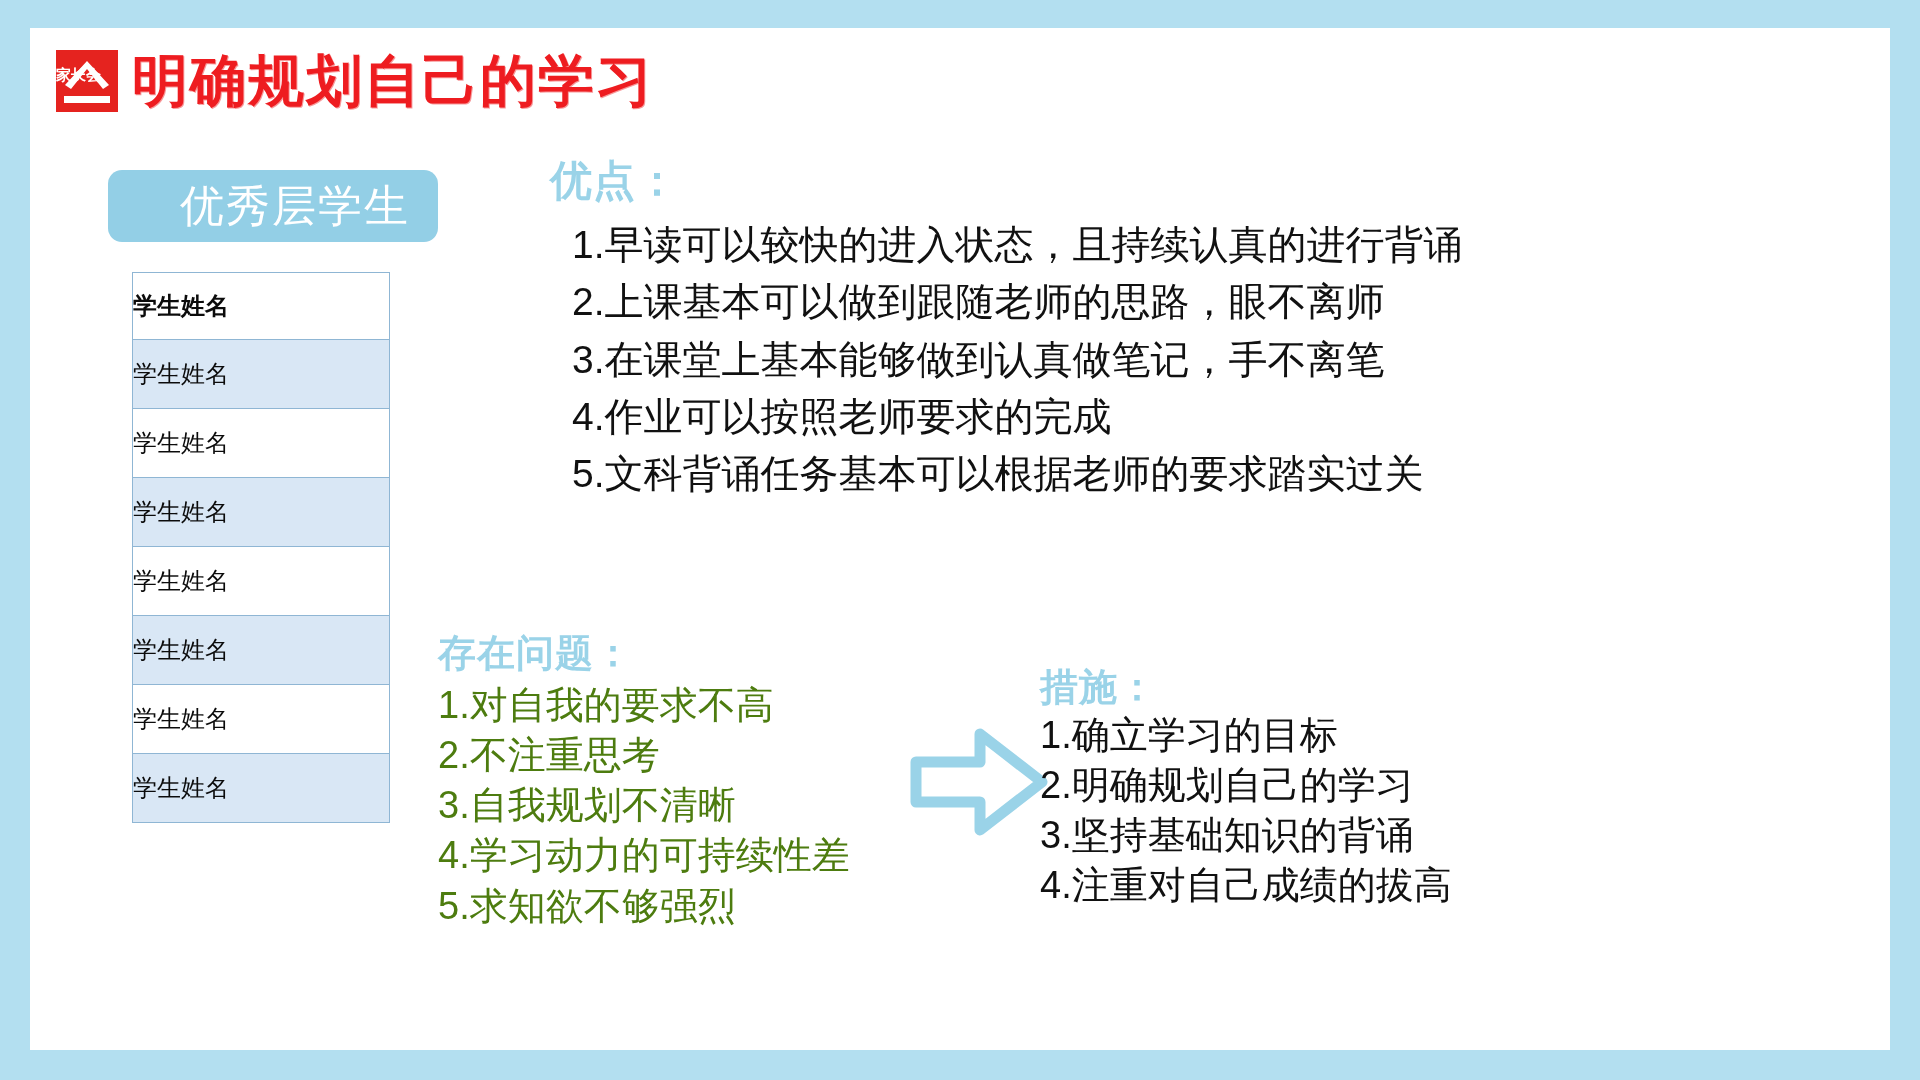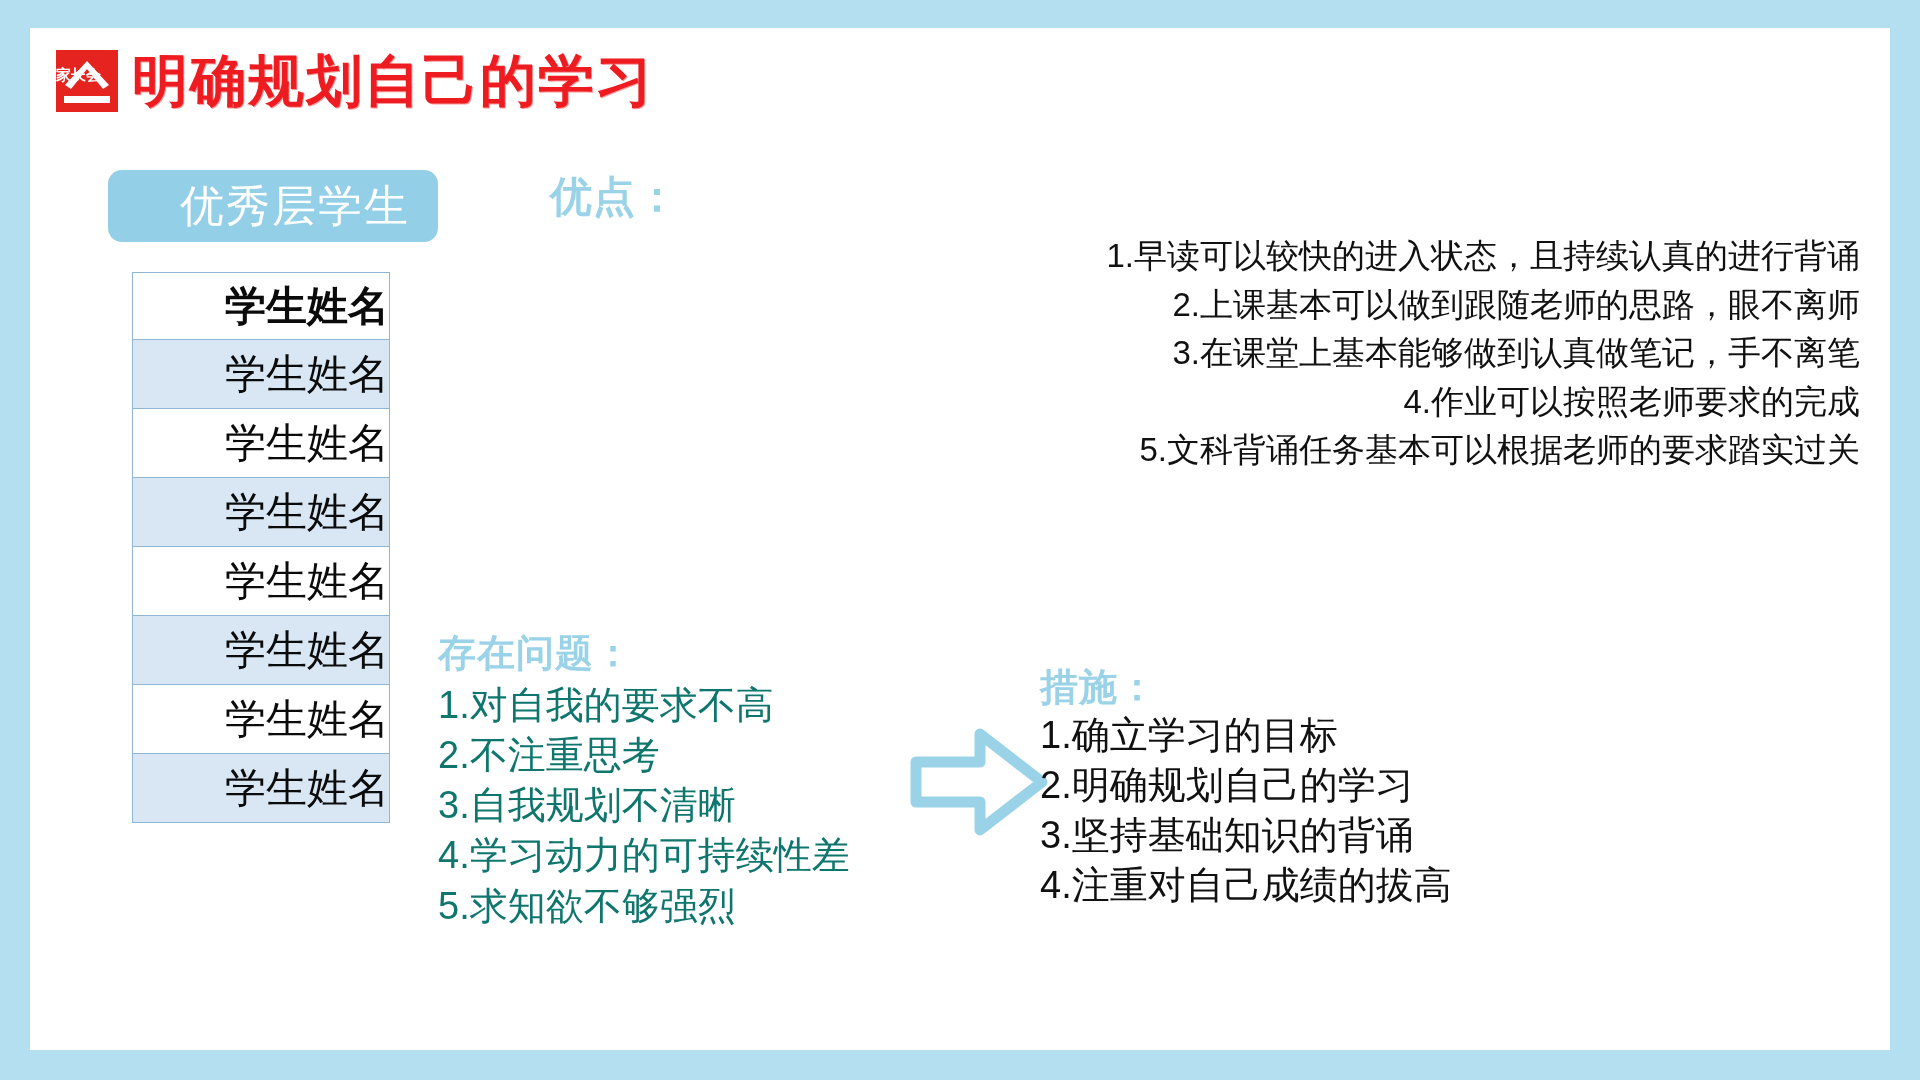--- a/index.html
+++ b/index.html
@@ -77,66 +77,65 @@
     margin-top:30px;
     margin-left:24px;
     width:258px;
     border:1px solid #8fb6d4;
     border-collapse:collapse;
     background:#fff;
   }
   #student-table td{
     height:68px;
     border:1px solid #8fb6d4;
-    text-align:right;
+    text-align:left;
     vertical-align:middle;
-    font-size:41px;
+    font-size:24px;
     color:#0b0b0b;
     padding:0;
   }
   #student-table tr.hdr td{
     background:#ffffff;
     font-weight:bold;
     height:66px;
   }
   #student-table tr.alt td{background:#d9e7f5;}
   #student-table tr.plain td{background:#ffffff;}
   
   #merits{
     position:absolute;
-    left:520px;top:148px;
+    left:520px;top:132px;
     width:1310px;
   }
   .sec-head{
     color:#9ad3e8;
     font-weight:bold;
     line-height:1;
     letter-spacing:1px;
   }
   #merits .sec-head{font-size:42px;margin-bottom:14px;}
   #merits ol{list-style:none;margin:0;padding:0;}
   #merits li{
-    font-size:33px;
+    font-size:39px;
     color:#111;
     line-height:1.47;
     white-space:nowrap;
     padding-left:22px;
-    text-align:right;
   }
   
   #problems{
     position:absolute;
     left:408px;top:606px;
     width:560px;
   }
   #problems .sec-head{font-size:38px;margin-bottom:8px;}
   #problems ol{list-style:none;margin:0;padding:0;}
   #problems li{
     font-size:38px;
-    color:#0f766e;
+    color:#4d7c0f;
     line-height:1.32;
     white-space:nowrap;
   }
   
   #flow-arrow{
     position:absolute;
     left:880px;top:694px;
     width:140px;height:120px;
   }
   

